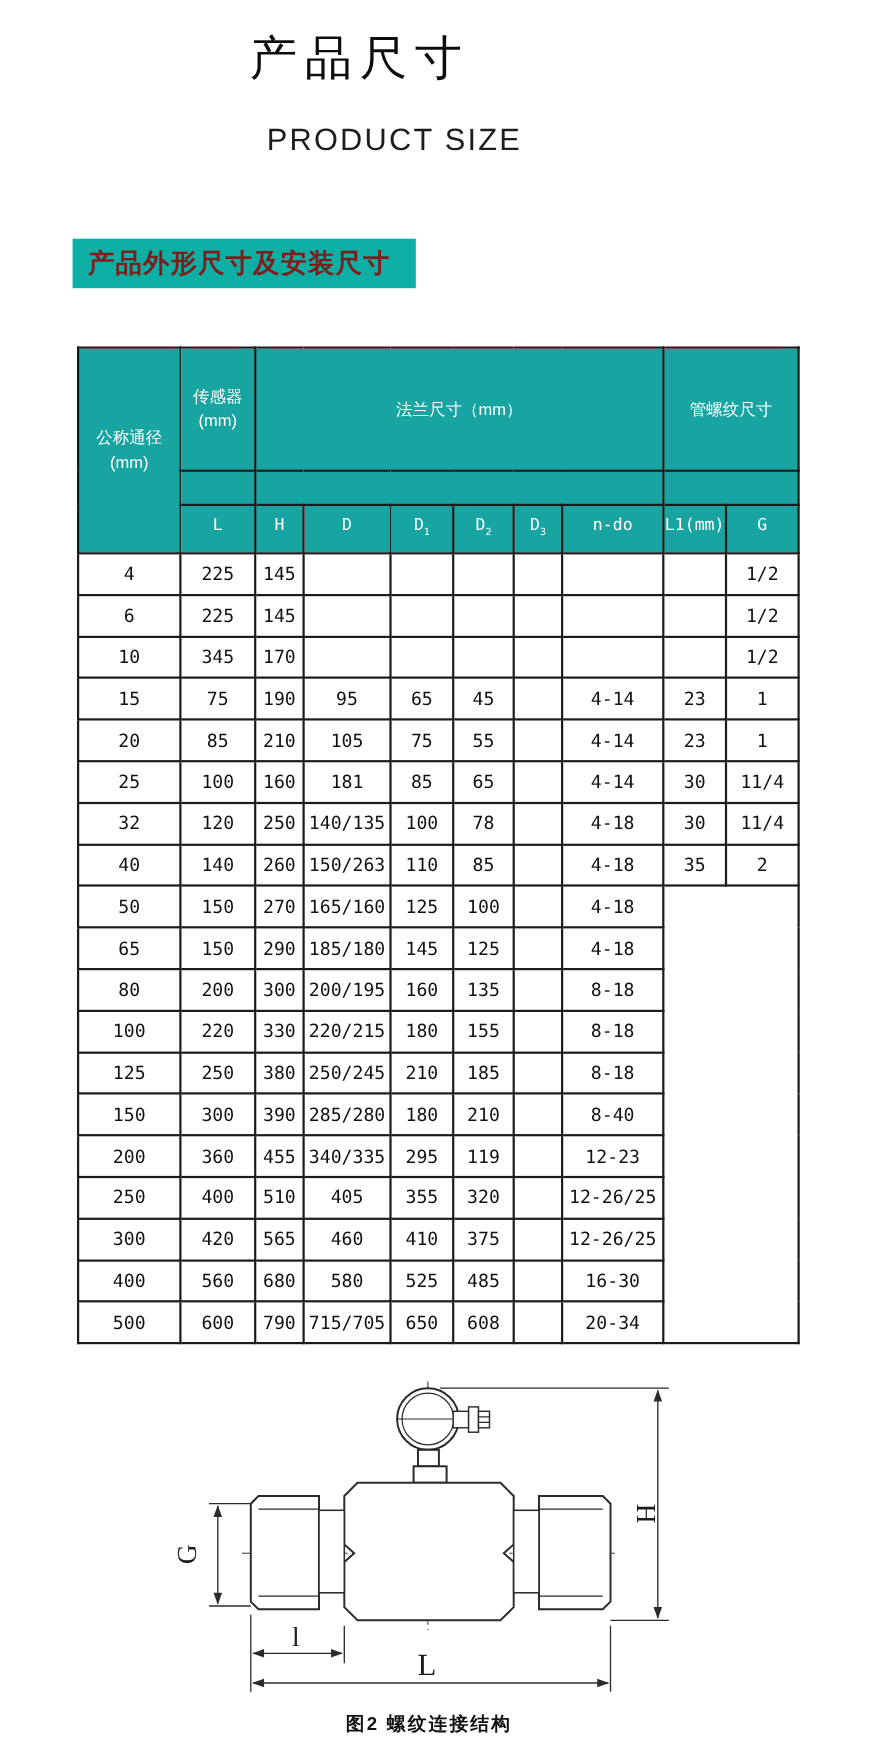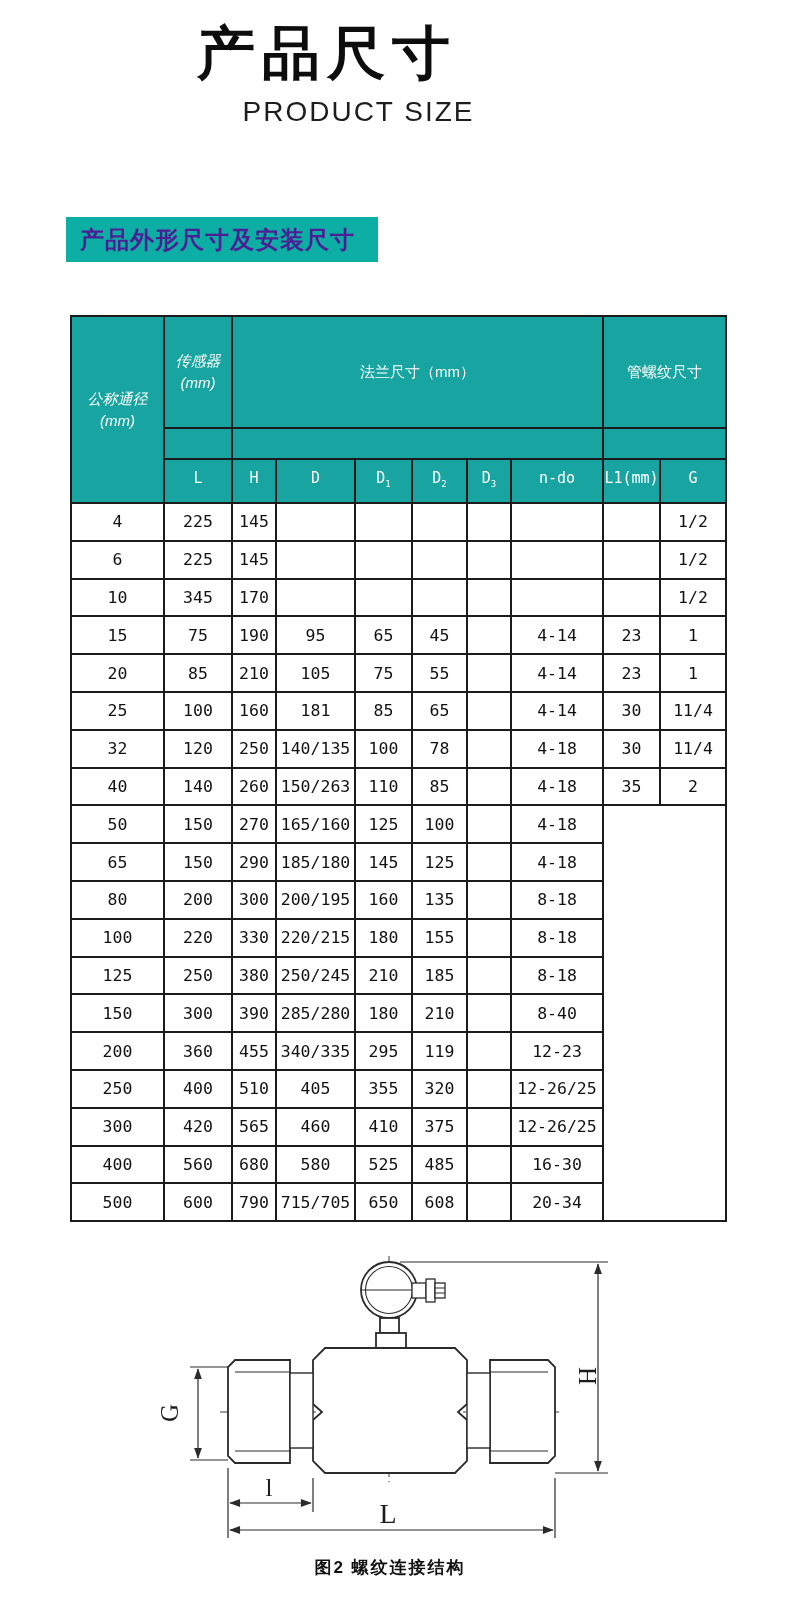--- a/index.html
+++ b/index.html
@@ -14,35 +14,35 @@
     --banner-teal: #0dafa5;
     --header-teal: #18a4a0;
     --line: #1b1b1b;
   }
   .abs { position: absolute; }
 
   
   .page-title {
     left: 0; top: 20px; width: 654px;
     text-align: center;
-    font-size: 58px; font-weight: bold; color: #0d0d0d;
+    font-size: 43px; font-weight: normal; color: #0d0d0d;
     letter-spacing: 7px; line-height: 66px;
   }
   .page-subtitle {
-    left: 0; top: 96px; width: 717px;
+    left: 0; top: 111px; width: 717px;
     text-align: center;
     font-size: 28px; font-weight: normal; color: #1d1d1d;
     letter-spacing: 2px; line-height: 32px;
   }
 
   
   .section-banner {
     left: 66px; top: 217px; width: 312px; height: 45px;
     background: var(--banner-teal);
-    color: #4c1d95; font-size: 24px; font-weight: bold;
+    color: #7f1d1d; font-size: 24px; font-weight: bold;
     line-height: 45px; padding-left: 14px;
     box-sizing: border-box;
     letter-spacing: 1px;
   }
 
   
   .dim-table-wrap { left: 70px; top: 315px; }
   table.dim {
     border-collapse: collapse;
     table-layout: fixed;
@@ -68,21 +68,21 @@
     word-break: break-all;
     line-height: 17px;
   }
   tr.h3 th sub { font-size: 9px; }
   table.dim tbody td {
     height: 37.8px;
     font-family: "DejaVu Sans Mono", monospace;
     font-size: 16.5px; color: #111111;
     background: #ffffff;
   }
-  .hdr-2line div { line-height: 22px; font-style: italic; }
+  .hdr-2line div { line-height: 22px; }
 
   
   .figure-wrap { left: 150px; top: 1240px; width: 520px; height: 305px; }
   .figure-caption {
     left: 150px; top: 1556px; width: 480px;
     text-align: center;
     font-size: 17px; font-weight: bold; color: #111111;
     letter-spacing: 2px;
   }
   svg .part { fill: #ffffff; stroke: #2b2b2b; stroke-width: 1.8; }

